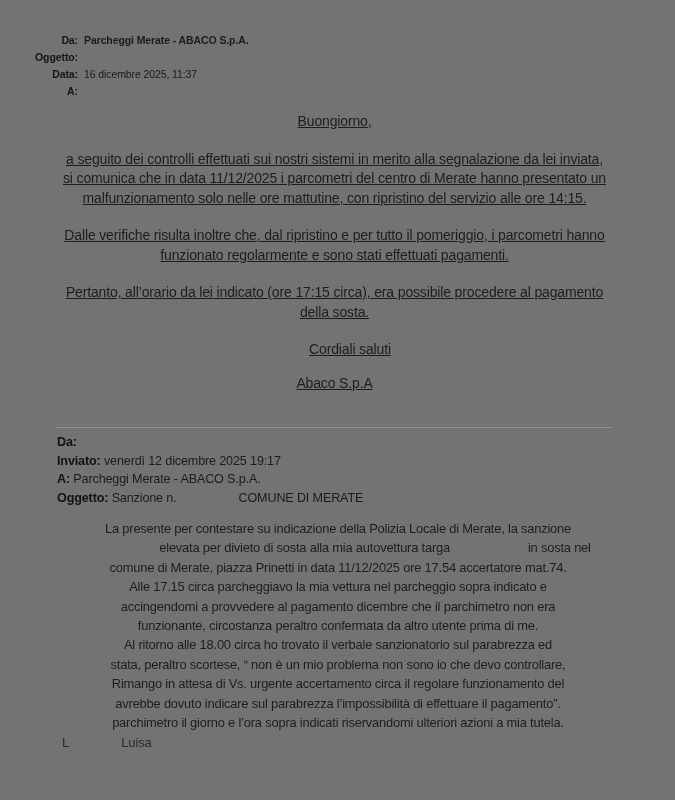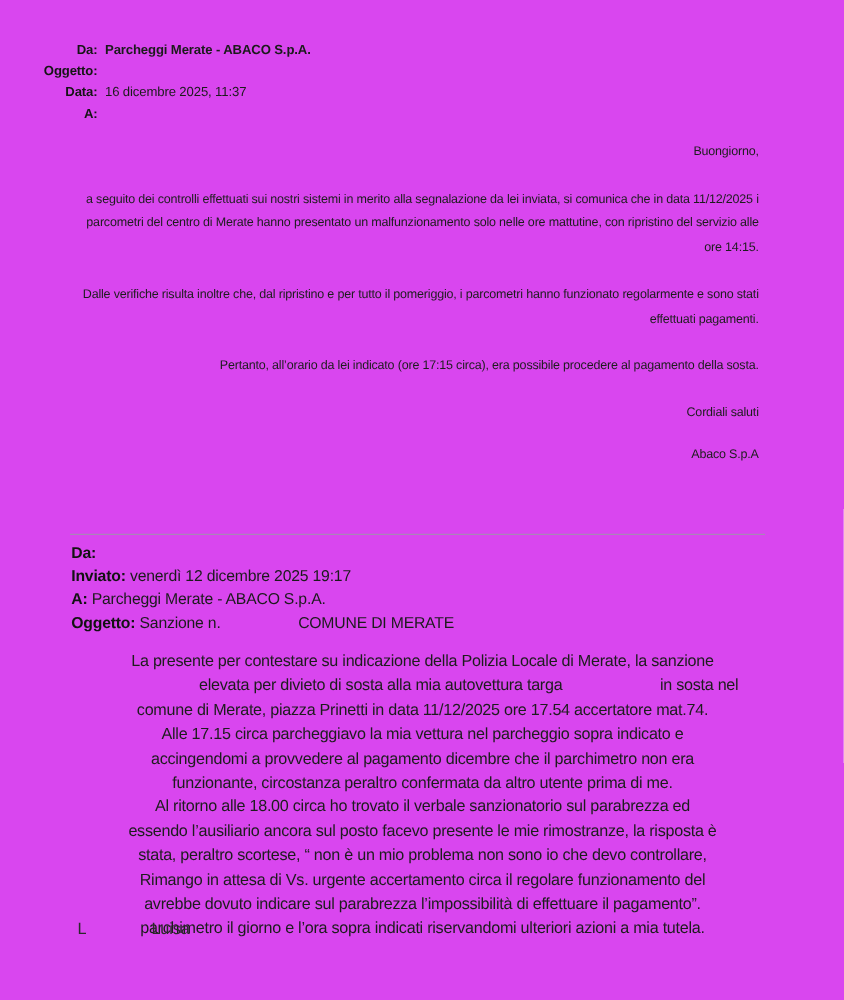--- a/index.html
+++ b/index.html
@@ -15,21 +15,21 @@
     color: #1b1b1b;
     overflow: hidden;
     position: relative;
     -webkit-font-smoothing: antialiased;
   }
 
   
   .page {
     position: absolute;
     inset: 0;
-    background: #d946ef;
+    background: #737373;
   }
 
   
   .msg1-header {
     position: absolute;
     left: 0;
     top: 33px;
     width: 400px;
   }
   .hdr-row {
@@ -59,26 +59,27 @@
   }
 
   
   .msg1-body {
     position: absolute;
     left: 62px;
     top: 112px;
     width: 545px;
   }
   .para {
-    font-size: 10px;
+    font-size: 14px;
     line-height: 19.5px;
     margin: 0 0 18px 0;
     color: #1d1d1d;
     letter-spacing: -0.15px;
-    text-align: right;
+    text-align: center;
+    text-decoration: underline;
   }
   .para.sign-gap {
     margin-bottom: 14px;
     margin-left: 31px;
   }
 
   
   .divider {
     position: absolute;
     left: 56px;
@@ -221,21 +222,20 @@
     <div class="line">comune di Merate, piazza Prinetti in data 11/12/2025 ore 17.54 accertatore mat.74.</div>
 
     <div class="line">Alle 17.15 circa parcheggiavo la mia vettura nel parcheggio sopra indicato e</div>
 
     <div class="line">accingendomi a provvedere al pagamento dicembre che il parchimetro non era</div>
 
     <div class="line">funzionante, circostanza peraltro confermata da altro utente prima di me.</div>
 
     <div class="line">Al ritorno alle 18.00 circa ho trovato il verbale sanzionatorio sul parabrezza ed</div>
 
-    <div class="line">essendo l’ausiliario ancora sul posto facevo presente le mie rimostranze, la risposta è</div>
 
     <div class="line">stata, peraltro scortese, “ non è un mio problema non sono io che devo controllare,</div>
 
     <div class="line">Rimango in attesa di Vs. urgente accertamento circa il regolare funzionamento del</div>
 
     <div class="line">avrebbe dovuto indicare sul parabrezza l’impossibilità di effettuare il pagamento”.</div>
 
     <div class="line">parchimetro il giorno e l’ora sopra indicati riservandomi ulteriori azioni a mia tutela.</div>
 
   </div>

